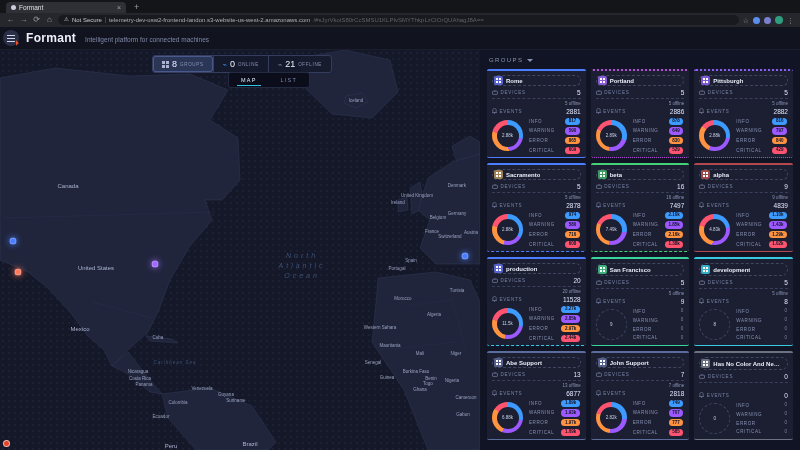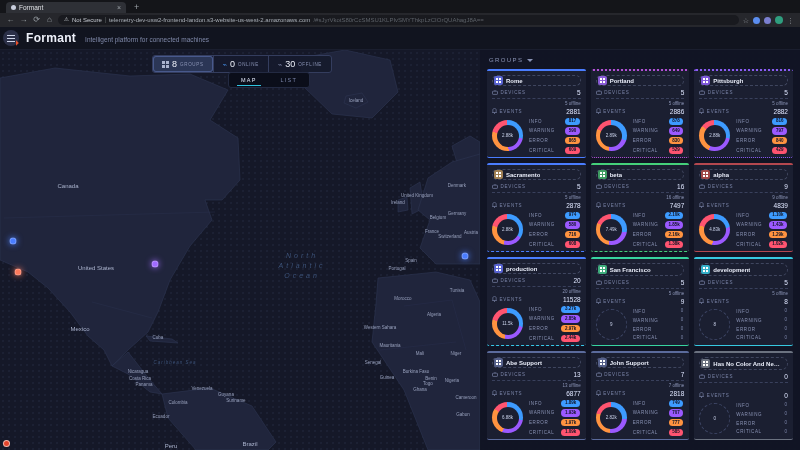--- a/index.html
+++ b/index.html
@@ -224,21 +224,21 @@
   </div>
   <div class="stat-divider"></div>
   <div class="stat-seg">
     <span class="bolt" id="bolt-online" style="color: rgb(74, 158, 255);">⌁</span>
     <span class="stat-num">0</span>
     <span class="stat-label">ONLINE</span>
   </div>
   <div class="stat-divider"></div>
   <div class="stat-seg">
     <span class="bolt" id="bolt-offline" style="color: rgb(138, 147, 181);">⌁</span>
-    <span class="stat-num">30</span>
+    <span class="stat-num">21</span>
     <span class="stat-label">OFFLINE</span>
   </div>
 </div>
 
 <div class="toggle">
   <span class="toggle-btn active">MAP</span>
   <span class="toggle-btn">LIST</span>
 </div>
 
 <div class="panel">

